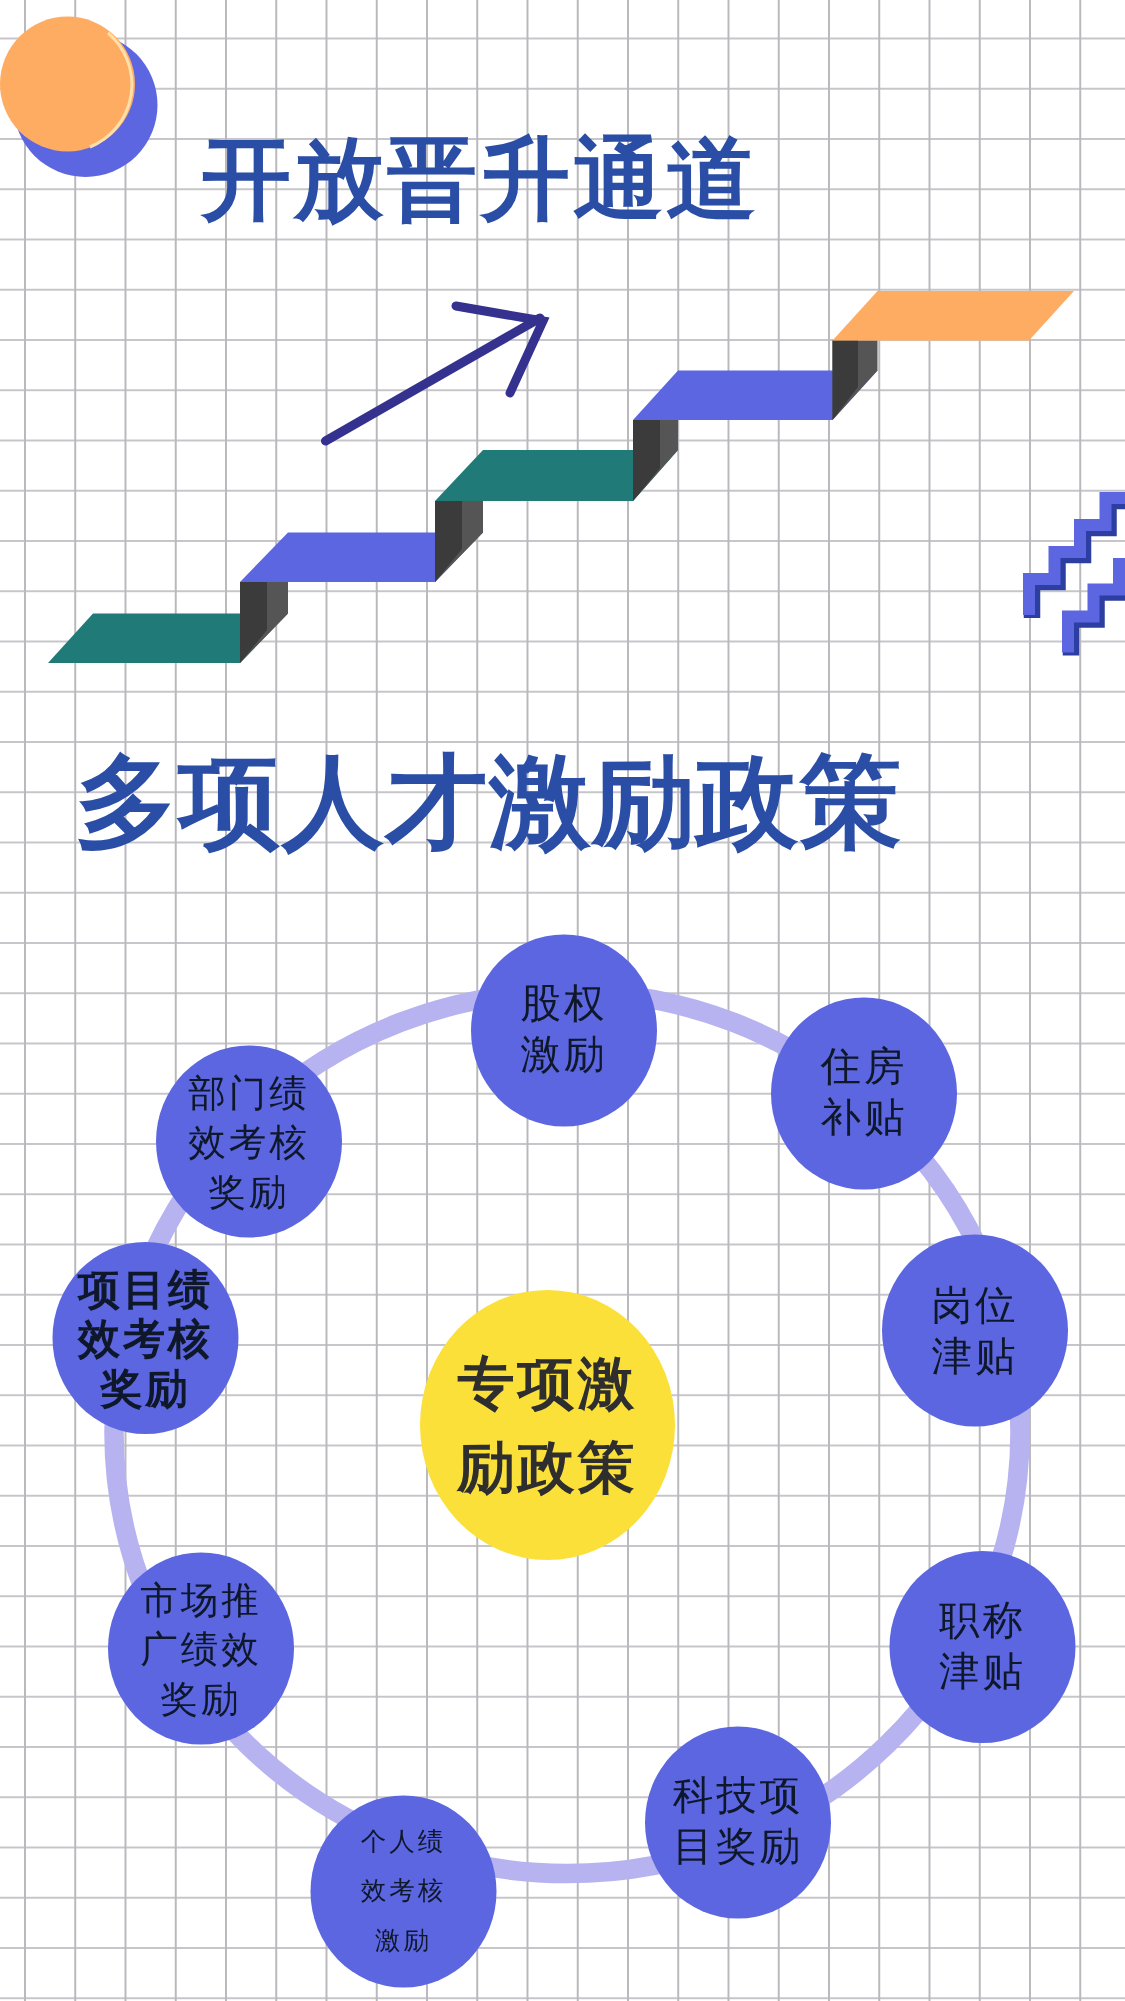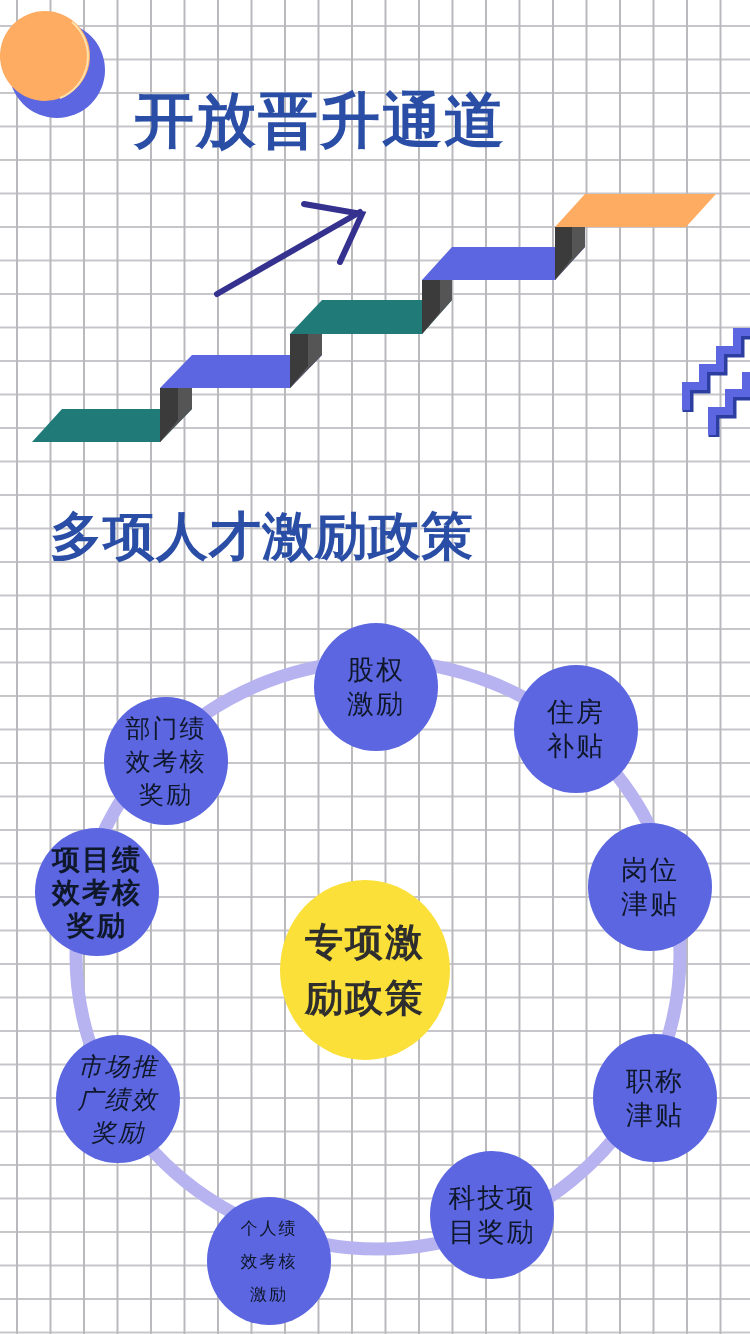--- a/index.html
+++ b/index.html
@@ -7,25 +7,25 @@
     font-family:"DejaVu Sans","Liberation Sans",sans-serif;}
   .grid{position:absolute;inset:0;
     background-image:
       linear-gradient(to right, #b9b9bd 1.5px, transparent 1.5px),
       linear-gradient(to bottom, #c6c6ca 1.5px, transparent 1.5px);
     background-size:33.5px 33.5px, 33.5px 33.5px;
     background-position:16px 0, 0 25px;}
   .title{position:absolute;color:#2a4ea6;font-weight:bold;letter-spacing:2px;white-space:nowrap;
     font-family:"DejaVu Sans","Liberation Sans",sans-serif;}
   .t1{left:134px;top:84px;font-size:60px;line-height:72px;}
-  .t2{left:50px;top:500px;font-size:52px;line-height:72px;letter-spacing:1px;}
+  .t2{left:50px;top:500px;font-size:68px;line-height:72px;letter-spacing:1px;}
   .node{position:absolute;border-radius:50%;background:#5b66e0;color:#0f172a;display:flex;
     align-items:center;justify-content:center;text-align:center;font-size:27px;line-height:34px;
     white-space:pre-line;letter-spacing:2px;}
-  .center{position:absolute;left:280px;top:880px;width:170px;height:180px;border-radius:50%;
+  .center{position:absolute;left:280px;top:860px;width:170px;height:180px;border-radius:50%;
     background:#fbe03a;color:#2e2e2e;display:flex;align-items:center;justify-content:center;
     text-align:center;font-size:38px;line-height:56px;font-weight:bold;white-space:pre-line;letter-spacing:2px;}
   svg{position:absolute;left:0;top:0;}
 </style>
 </head>
 <body>
 
 <div class="grid"></div>
 
 <svg width="750" height="1334">
@@ -84,21 +84,21 @@
 补贴</div>
 <div class="node" style="left:588px;top:823px;width:124px;height:128px;font-family:Liberation Serif, serif;">岗位
 津贴</div>
 <div class="node" style="left:593px;top:1034px;width:124px;height:128px;">职称
 津贴</div>
 <div class="node" style="left:430px;top:1151px;width:124px;height:128px;">科技项
 目奖励</div>
 <div class="node" style="left:207px;top:1197px;width:124px;height:128px;font-size:17px;line-height:33px;">个人绩
 效考核
 激励</div>
-<div class="node" style="left:56px;top:1035px;width:124px;height:128px;font-size:25px;line-height:33px;font-style:italic;">市场推
+<div class="node" style="left:72px;top:1035px;width:124px;height:128px;font-size:25px;line-height:33px;">市场推
 广绩效
 奖励</div>
 <div class="node" style="left:35px;top:828px;width:124px;height:128px;font-size:28px;line-height:33px;font-weight:bold;">项目绩
 效考核
 奖励</div>
 <div class="node" style="left:104px;top:697px;width:124px;height:128px;font-size:25px;line-height:33px;">部门绩
 效考核
 奖励</div>
 
 <div class="center">专项激

